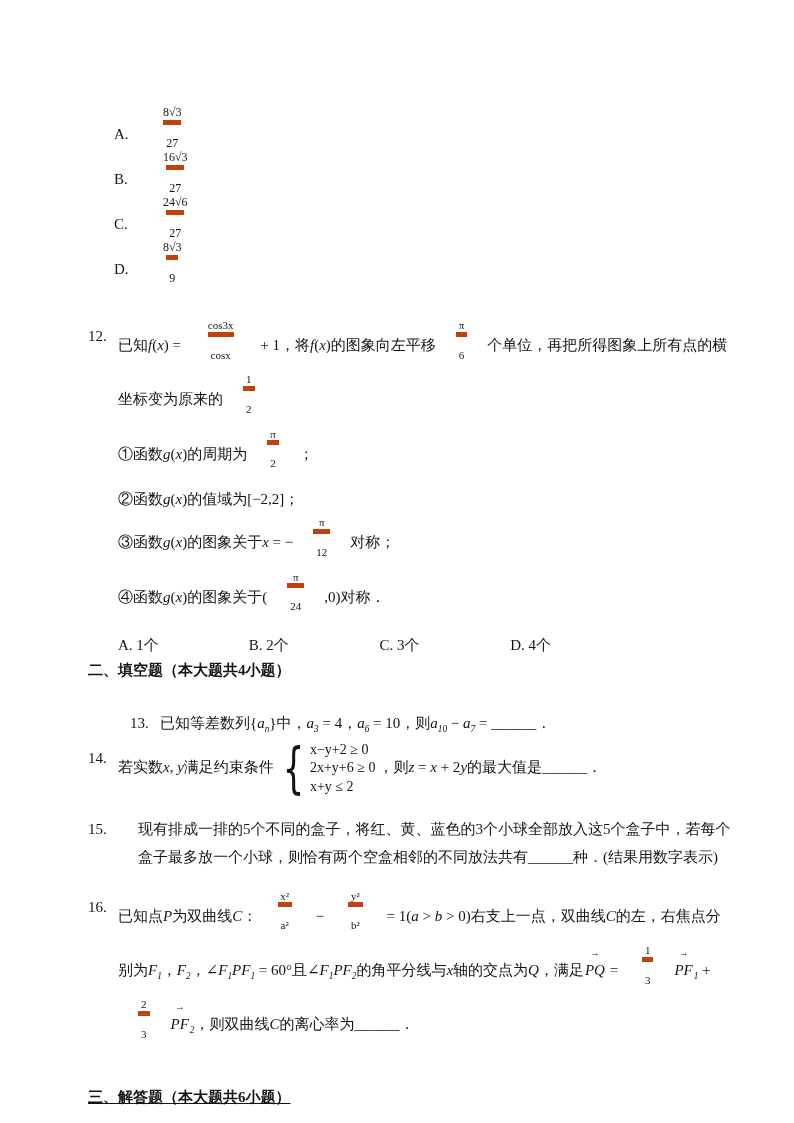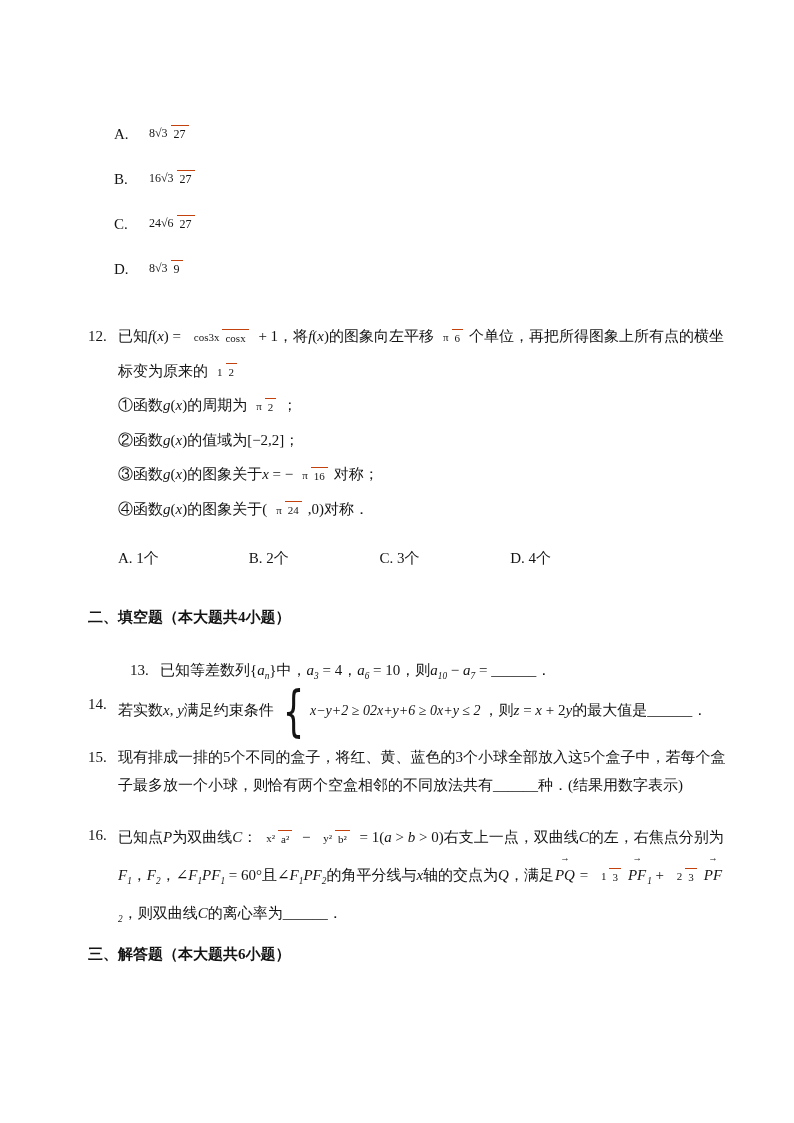--- a/index.html
+++ b/index.html
@@ -6,57 +6,57 @@
   html, body { background: #ffffff; }
   .page {
     width: 794px; height: 1123px; margin: 0 auto; background: #ffffff;
     font-family: "Liberation Serif", "DejaVu Serif", serif;
     font-size: 15px; color: #141414;
     padding: 118px 60px 0 88px; overflow: hidden; position: relative;
   }
   .mi { font-style: italic; font-family: "Liberation Serif", "DejaVu Serif", serif; }
   sub.ssub { font-size: 0.62em; line-height: 0; font-style: italic; }
   
-  .frac { display: inline-flex; align-items: center;
+  .frac { display: inline-flex; flex-direction: column; align-items: center;
           vertical-align: middle; font-size: 11px; line-height: 1.15;
-          margin: 0 6px; text-align: center; }
+          margin: 0 20px; text-align: center; }
   .frac .fnum { padding: 0 3px; }
-  .frac .fden { border-top: 1px solid #c2410c; padding: 2px 3px; }
+  .frac .fden { border-top: 5px solid #c2410c; padding: 12px 3px; }
   .frac.it { }
   
   .vec { position: relative; display: inline-block; font-style: italic; margin: 0 1px; }
   .vec::before { content: "→"; position: absolute; top: -0.95em; left: 50%;
                  transform: translateX(-50%); font-size: 0.62em; font-style: normal; }
   
   .cases { display: inline-flex; align-items: center; vertical-align: middle; margin: 0 3px; }
   .cases .brace { font-size: 52px; line-height: 0.95; font-weight: 400;
                   font-family: "DejaVu Sans", sans-serif; transform: scaleX(0.65) scaleY(1.05); }
-  .cases .rows { display: inline-flex; flex-direction: row; line-height: 1.32;
-                 font-style: italic; font-size: 14px; }
+  .cases .rows { display: inline-flex; flex-direction: column; line-height: 1.32;
+                 font-size: 14px; }
   
   .topopts { }
   .topopt { display: flex; align-items: center; height: 32px; margin-bottom: 13px; padding-left: 26px; }
   .topopt .olabel { width: 26px; flex: none; }
   .topopt .frac { font-size: 12px; }
   
   .q { display: flex; justify-content: flex-end; }
   .qnum { width: 30px; flex: none; line-height: 2.3; }
   .qbody { flex: 1; line-height: 2.3; }
   .q12 { margin-top: 34px; }
-  .choices { margin-top: 20px; line-height: 1.7; }
+  .choices { margin-top: 8px; line-height: 1.7; }
   .choices span { display: inline-block; width: 127px; }
-  .sec { font-weight: bold; margin-top: 36px; font-size: 15px; }
+  .sec { font-weight: bold; margin-top: 3px; font-size: 15px; }
   .q13 { margin-top: 26px; margin-left: 42px; }
   .q14 { }
   .q14 .qbody { line-height: 2.1; }
-  .q15 { margin-top: 8px; }
+  .q15 { margin-top: 20px; gap: 20px; }
   .q15 .qnum, .q15 .qbody { line-height: 1.85; }
   .q16 { margin-top: 18px; }
   .q16 .qbody { line-height: 2.55; }
-  .sec-last { margin-top: 12px; }
+  .sec-last { margin-top: 35px; text-decoration: underline; }
 </style>
 </head>
 <body>
 
 <div class="page">
 
   <div class="topopts">
     <div class="topopt">
       <span class="olabel">A.</span>
       <span class="omath"><span class="frac">
@@ -100,21 +100,21 @@
             <span class="fnum">1</span>
             <span class="fden">2</span>
           </span></div>
       <div class="qline">①函数<span class="mi">g</span>(<span class="mi">x</span>)的周期为<span class="frac">
             <span class="fnum">π</span>
             <span class="fden">2</span>
           </span>；</div>
       <div class="qline">②函数<span class="mi">g</span>(<span class="mi">x</span>)的值域为[−2,2]；</div>
       <div class="qline">③函数<span class="mi">g</span>(<span class="mi">x</span>)的图象关于<span class="mi">x</span> = −<span class="frac">
             <span class="fnum">π</span>
-            <span class="fden">16</span>
+            <span class="fden">12</span>
           </span>对称；</div>
       <div class="qline">④函数<span class="mi">g</span>(<span class="mi">x</span>)的图象关于(<span class="frac">
             <span class="fnum">π</span>
             <span class="fden">24</span>
           </span>,0)对称．</div>
       <div class="choices">
         <span>A. 1个</span>
         <span>B. 2个</span>
         <span>C. 3个</span>
         <span>D. 4个</span>

